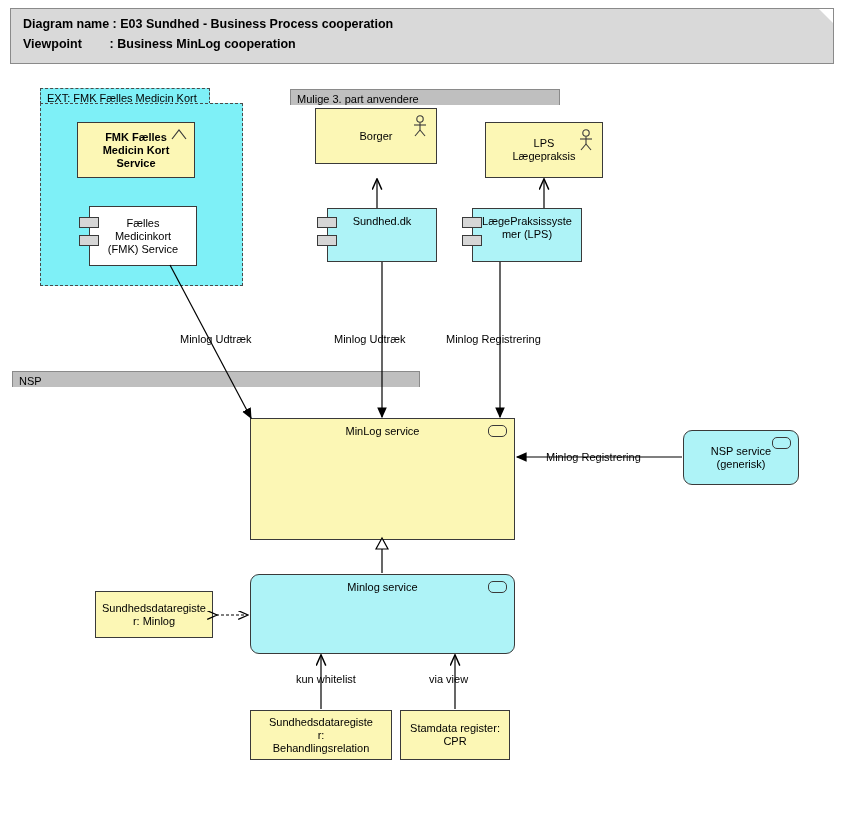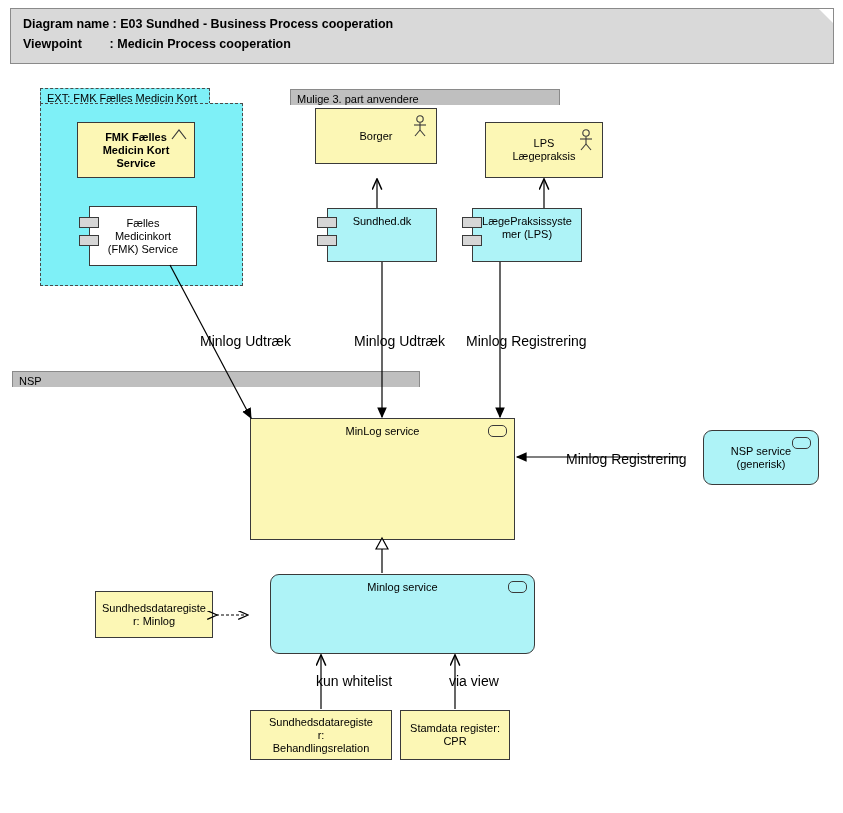--- a/index.html
+++ b/index.html
@@ -92,21 +92,21 @@
     width: 408px; height: 16px;
   }
 
   
   .node {
     border: 1px solid #3a3a3a;
     box-sizing: border-box;
   }
   .node-yellow { background: #fcf7b5; }
   .node-cyan   { background: #aef3f7; }
-  .node-cyan-r { background: #aef3f7; border-radius: 9px; margin-left: 20px; }
+  .node-cyan-r { background: #aef3f7; border-radius: 9px; }
 
   .node-label {
     position: absolute;
     left: 0; right: 0;
     text-align: center;
     font-size: 11px;
     line-height: 13px;
     white-space: pre-line;
   }
   .label-top { top: 6px; }
@@ -145,42 +145,41 @@
   
   .fn-icon {
     position: absolute;
     right: 7px; top: 5px;
     width: 16px; height: 12px;
   }
 
   
   .conn-label {
     position: absolute;
-    font-size: 14px;
+    font-size: 11px;
     white-space: nowrap;
     background: transparent;
-    margin-left: 20px;
   }
 
   svg.overlay {
     position: absolute;
     left: 0; top: 0;
     width: 843px; height: 813px;
     pointer-events: none;
   }
 </style>
 </head>
 <body>
 
 <div class="canvas">
 
   <div class="abs" id="title-box">
     <div class="corner"></div>
     <div class="title-line" id="title-line-1">Diagram name : E03 Sundhed - Business Process cooperation</div>
-    <div class="title-line" id="title-line-2">Viewpoint        : Medicin Process cooperation</div>
+    <div class="title-line" id="title-line-2">Viewpoint        : Business MinLog cooperation</div>
   </div>
 
   <div class="abs group-tab" id="ext-group-tab">EXT: FMK Fælles Medicin Kort</div>
   <div class="abs" id="ext-group-body"></div>
 
   <div class="abs node node-yellow" style="left:77px; top:122px; width:118px; height:56px;font-weight:bold;">
     <div class="node-label label-mid">FMK Fælles
 Medicin Kort
 Service</div>
     <svg class="fn-icon" viewBox="0 0 16 12">

